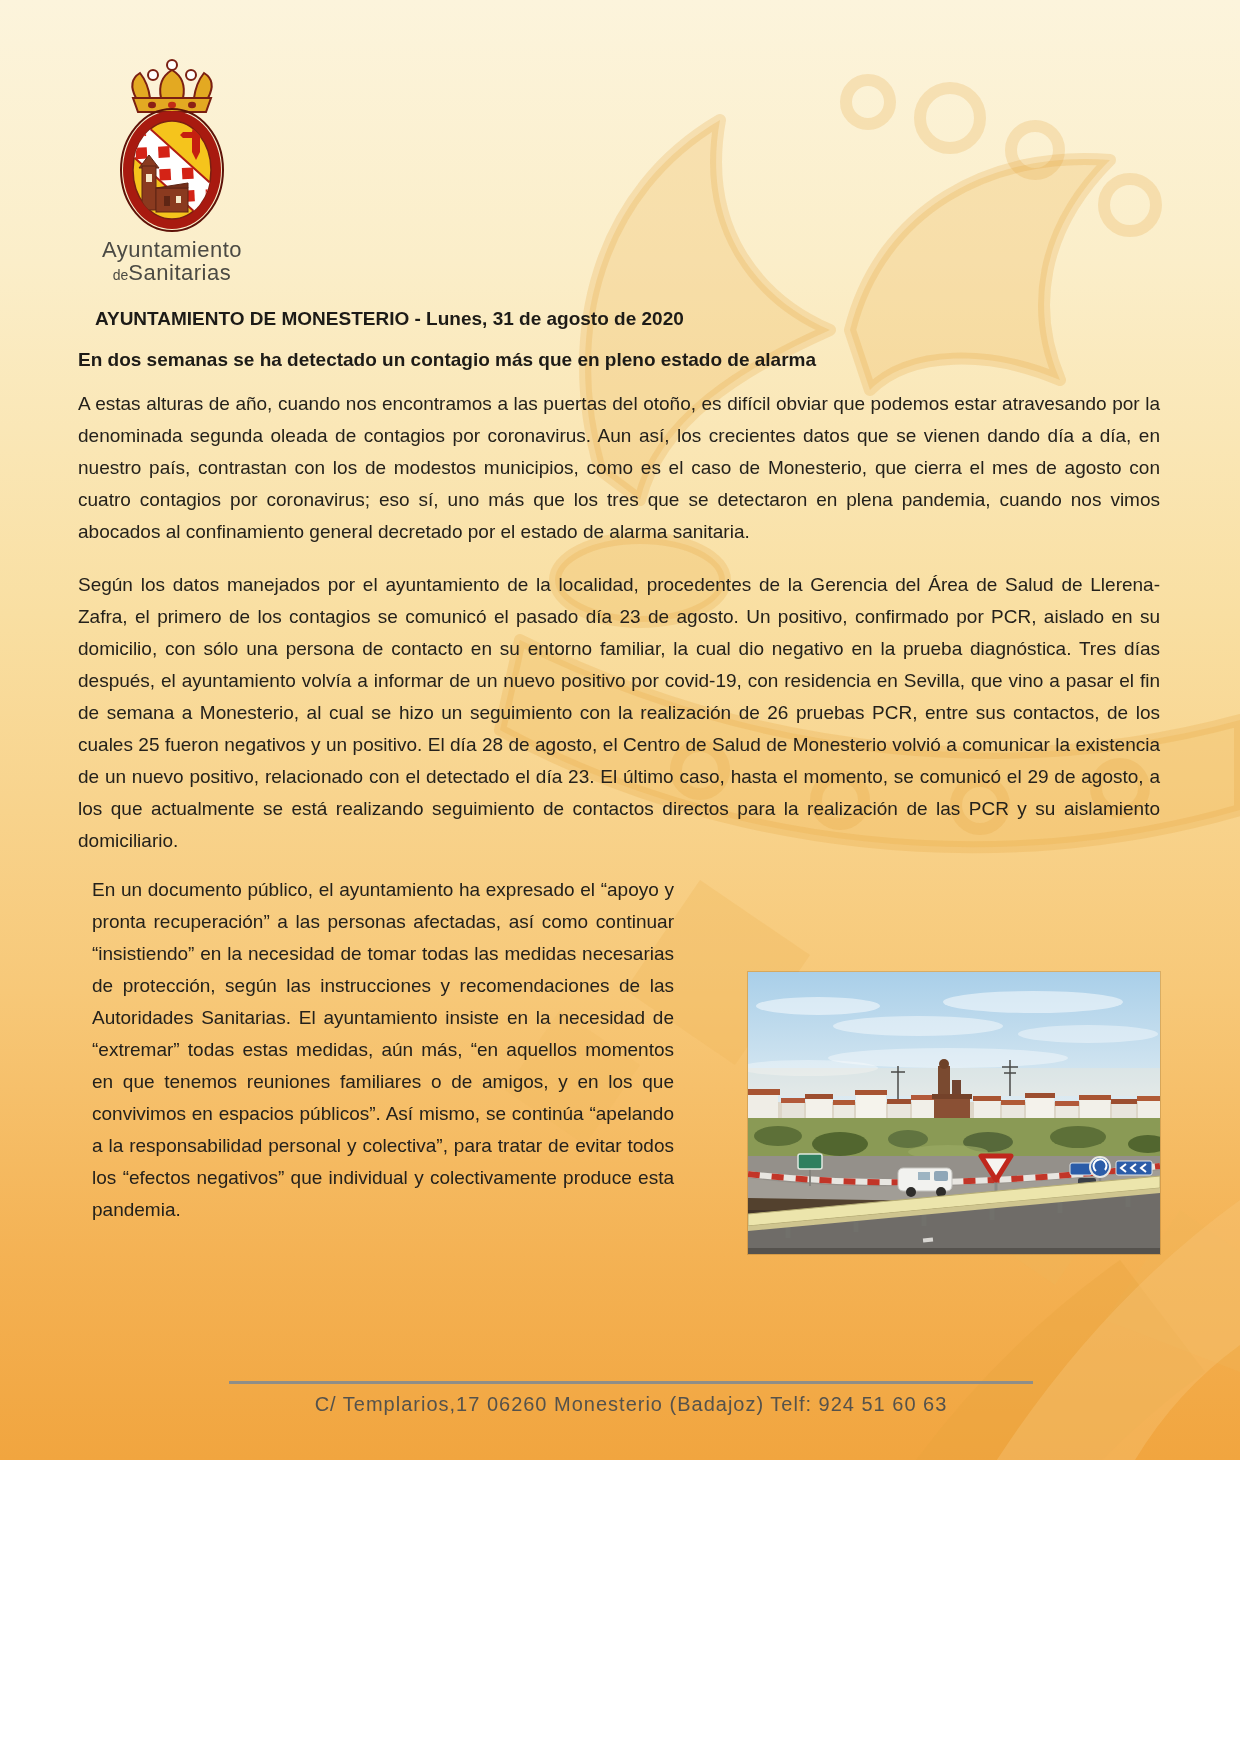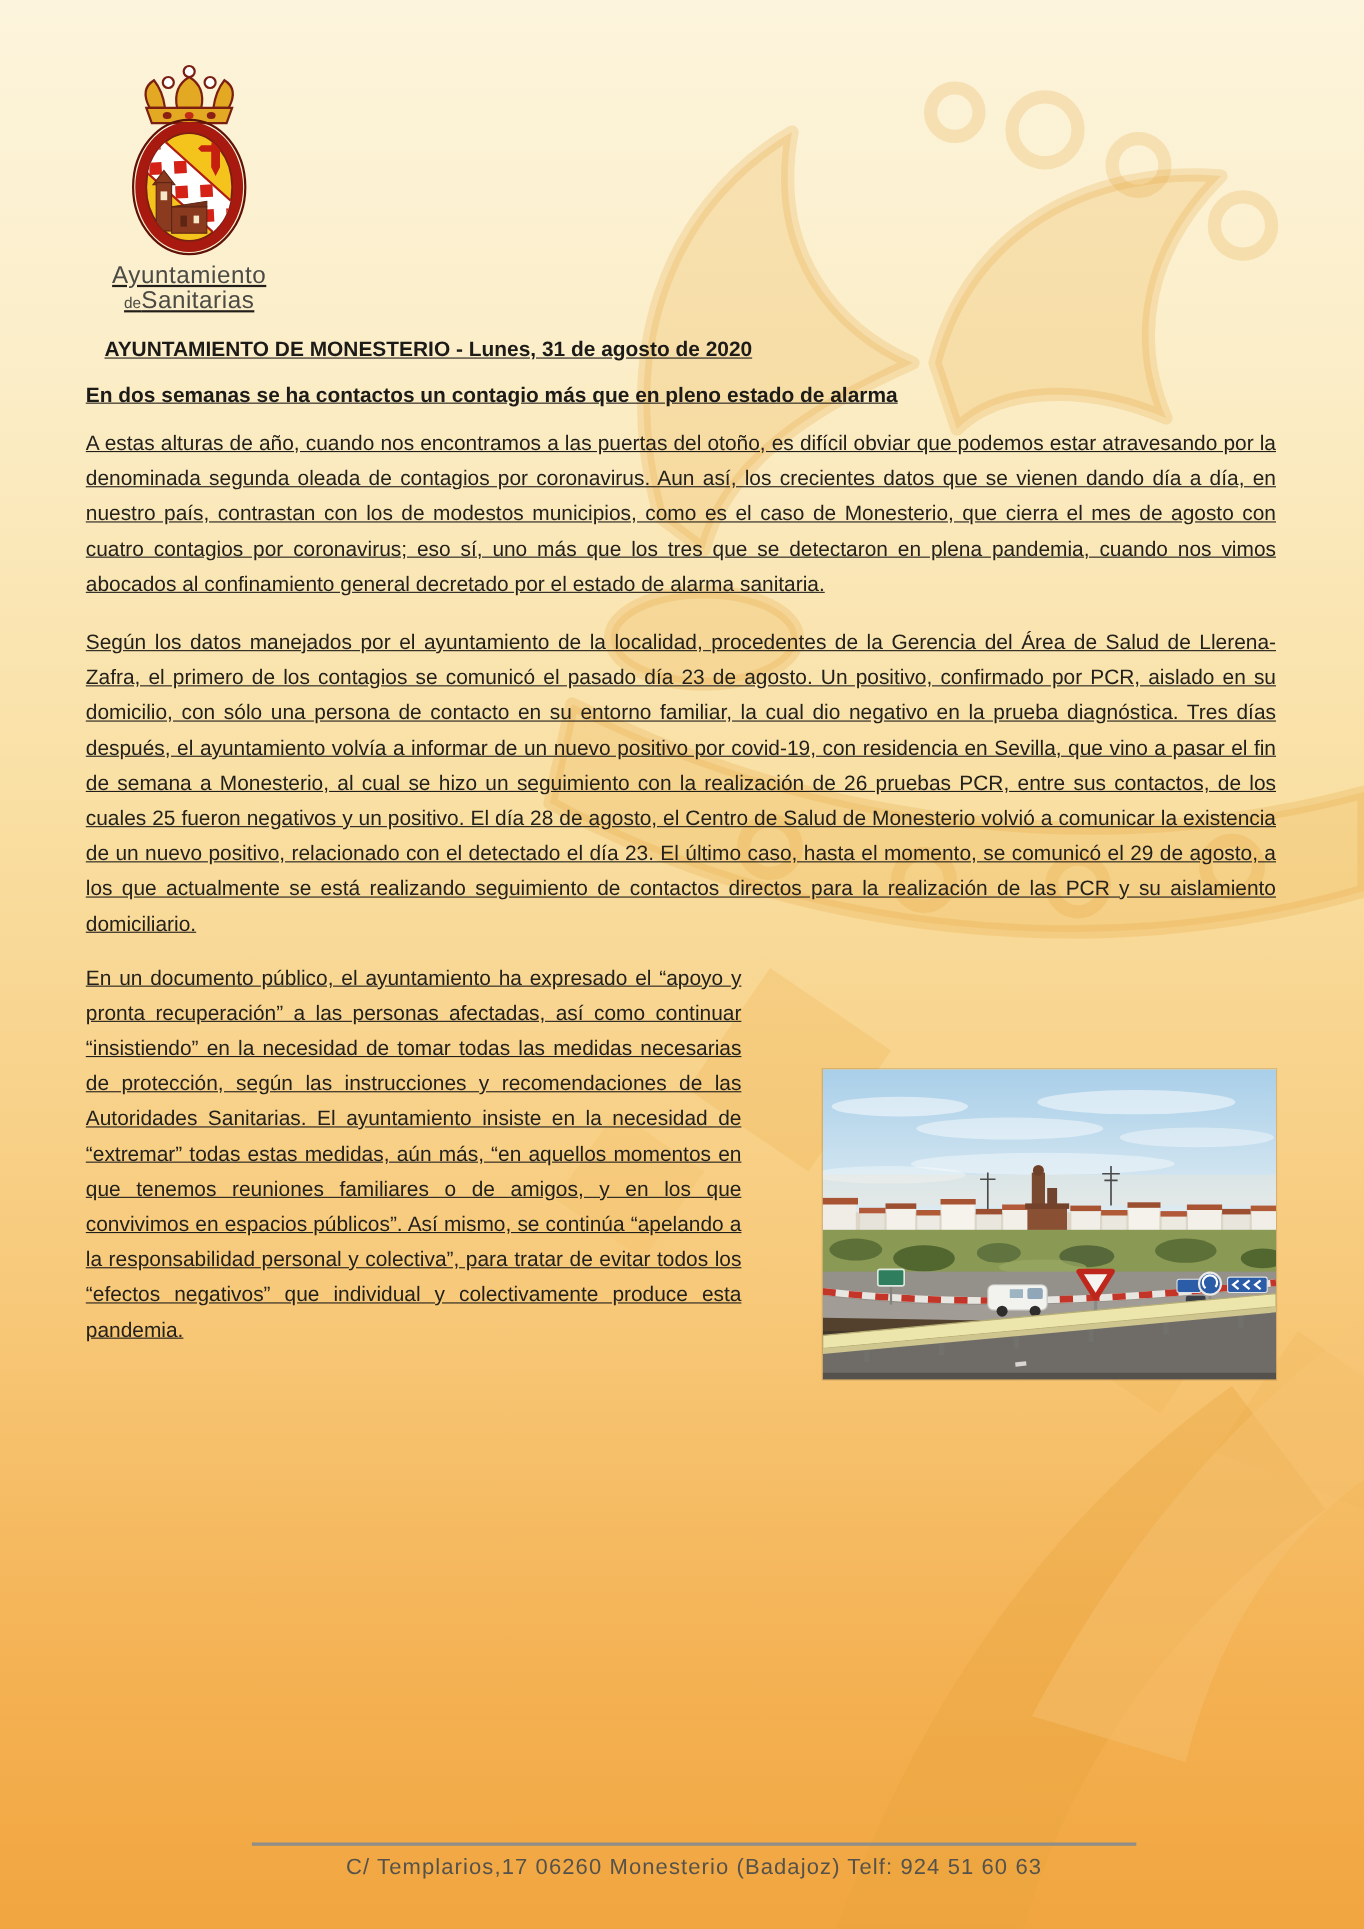--- a/index.html
+++ b/index.html
@@ -4,24 +4,23 @@
 <style>
   html,body{margin:0;padding:0;}
   body{
     width:1240px;height:1754px;
     font-family:"Liberation Sans", sans-serif;
     color:#221f1a;
     overflow:hidden;
   }
   .page{
     position:relative;
-    width:1240px;height:1754px;
+    width:1240px;height:1460px;
     background:linear-gradient(180deg,#fcf4dc 0%, #fbeec9 18%, #f9dfa2 42%, #f7c878 68%, #f4b254 86%, #f1a53f 100%);
     overflow:hidden;
-    text-decoration:underline;
   }
   .watermark{
     position:absolute;left:0;top:0;width:1240px;height:1754px;
     z-index:0;pointer-events:none;
   }
   .content{
     position:relative;z-index:1;
     padding:58px 80px 0 78px;
   }
   .logo-block{width:176px;text-align:center;margin-left:6px;}
@@ -35,21 +34,21 @@
     margin:30px 0 0 0;letter-spacing:-.2px;
   }
   .dateline{font-size:19px;font-weight:bold;margin:21px 0 0 17px;color:#1d1b17;}
   .subhead{font-size:19px;font-weight:bold;margin:19px 0 0 0;color:#1d1b17;}
   p.body{
     font-size:19px;line-height:32px;text-align:justify;
     margin:17px 0 0 0;color:#24211b;
   }
   p.body.second{margin-top:21px;}
   h2.section{font-size:19px;font-weight:bold;margin:24px 0 0 0;color:#1d1b17;}
-  .medidas{margin-top:0;}
+  .medidas{margin-top:0;margin-left:14px;}
   .medidas::after{content:"";display:block;clear:both;}
   figure.photo{
     float:right;width:412px;height:282px;
     margin:0 0 12px 74px;padding:98px 0 0 0;
     background:transparent;border:0;
   }
   figure.photo svg{display:block;width:412px;height:282px;box-shadow:0 0 0 1px rgba(80,50,10,.18);}
   .footer{
     position:absolute;left:229px;width:804px;bottom:44px;z-index:1;
     text-align:center;
@@ -156,21 +155,21 @@
         </svg>
         <div class="logo-caption">
           <div class="l1">Ayuntamiento</div>
           <div class="l2"><span class="small">de</span><span>Sanitarias</span></div>
         </div>
       </div>
     </header>
 
     <main>
       <p class="dateline">AYUNTAMIENTO DE MONESTERIO -  Lunes, 31 de agosto de 2020</p>
-      <p class="subhead">En dos semanas se ha contactos un contagio más que en pleno estado de alarma</p>
+      <p class="subhead">En dos semanas se ha detectado un contagio más que en pleno estado de alarma</p>
       <p class="body">A estas alturas de año, cuando nos encontramos a las puertas del otoño,  es difícil obviar que podemos estar atravesando por la denominada segunda oleada de contagios por coronavirus.  Aun así, los crecientes datos que se vienen dando día a día, en nuestro país, contrastan con los de modestos municipios, como es el caso de Monesterio, que cierra el mes de agosto con cuatro contagios por coronavirus; eso sí, uno más que los tres que se detectaron en plena pandemia, cuando nos vimos abocados al confinamiento general decretado por el estado de alarma sanitaria.</p>
       <p class="body second">Según los datos manejados por el ayuntamiento de la localidad, procedentes de la Gerencia del Área de Salud de Llerena-Zafra, el primero de los contagios se comunicó el pasado día 23 de agosto. Un positivo, confirmado por PCR, aislado en su domicilio, con sólo una persona de contacto en su entorno familiar, la cual dio negativo en la prueba diagnóstica. Tres días después, el ayuntamiento volvía a informar de un nuevo positivo por covid-19, con residencia en Sevilla, que vino a pasar el fin de semana a Monesterio, al cual se hizo un seguimiento con la realización de 26 pruebas PCR, entre sus contactos, de los cuales 25 fueron negativos y un positivo.  El día 28 de agosto, el Centro de Salud de Monesterio volvió a comunicar la existencia de un nuevo positivo, relacionado con el detectado el día 23. El último caso, hasta el momento, se comunicó el 29 de agosto, a los que actualmente se está realizando seguimiento de contactos directos para la realización de las PCR y su aislamiento domiciliario.</p>
 
       <div class="medidas">
         <figure class="photo">
           <svg viewBox="0 0 412 282" preserveAspectRatio="none" aria-hidden="true">
             <defs>
               <linearGradient id="sky" x1="0" y1="0" x2="0" y2="1">
                 <stop offset="0" stop-color="#a9cfe9"></stop>
                   <stop offset="0.7" stop-color="#d6e7f1"></stop>

